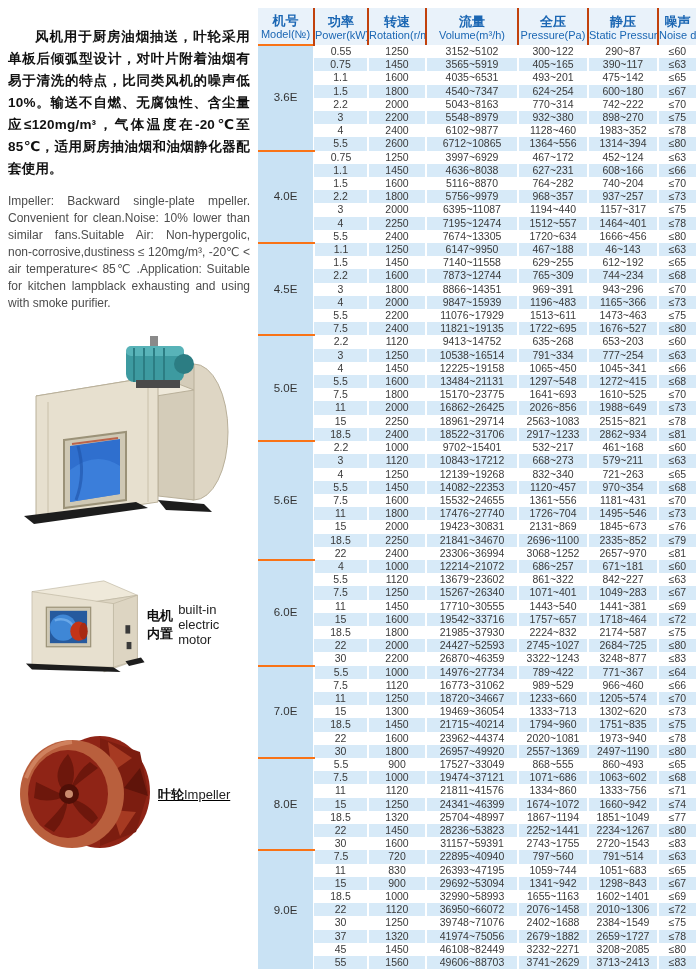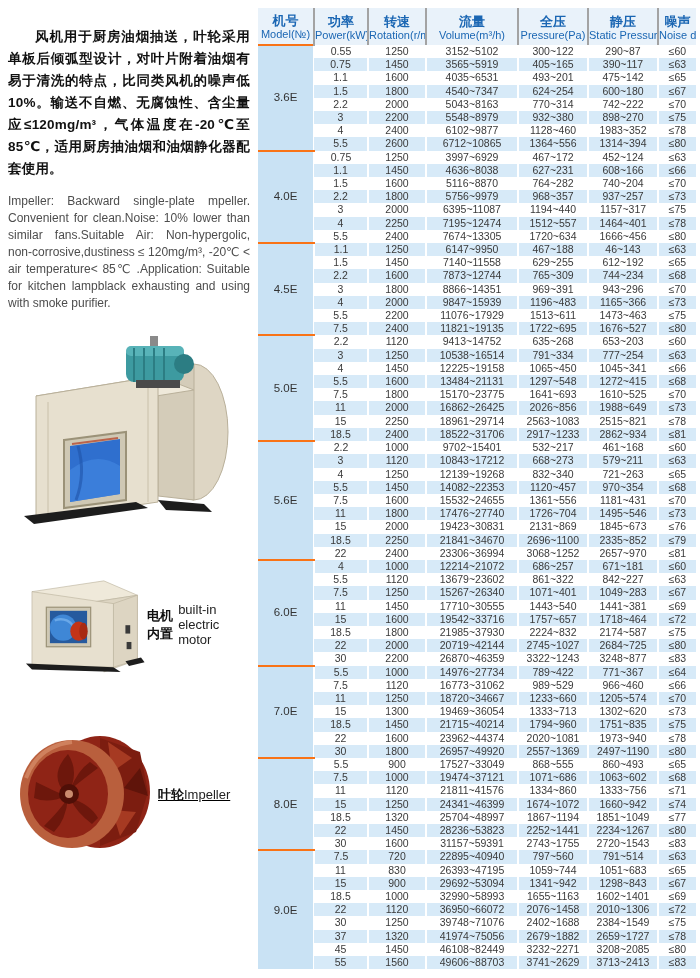--- a/index.html
+++ b/index.html
@@ -27,21 +27,21 @@
   .caption-en{font-size:13px;color:#222;}
 
   
   .table-panel{position:absolute;left:258px;top:8px;width:440px;height:966px;}
   table.spec{width:438px;border-collapse:collapse;table-layout:fixed;}
   col.c-model{width:56px;}  col.c-power{width:54px;}
   col.c-speed{width:58px;}  col.c-volume{width:92px;}
   col.c-press{width:70px;}  col.c-static{width:70px;}
   col.c-noise{width:38px;}
   thead th{background:var(--header-bg,#e9f2fa);height:37px;vertical-align:middle;
-    border-left:2px solid #a3a3a3;padding:2px 0;}
+    border-left:2px solid #c2410c;padding:2px 0;}
   thead th:first-child{border-left:none;}
   .h-zh{display:block;font-size:13px;font-weight:700;color:var(--accent-blue,#1a66b3);line-height:17px;}
   .h-en{display:block;font-size:11px;font-weight:400;color:var(--accent-blue,#1a66b3);line-height:11px;
     white-space:nowrap;overflow:hidden;}
   tbody td{height:13.2px;line-height:13.2px;font-size:10.5px;color:#3a3a3a;
     text-align:center;border-left:2px solid #fff;white-space:nowrap;overflow:hidden;padding:0;}
   tbody td:first-child{border-left:none;}
   tbody tr.alt td{background:var(--row-alt,#d7eaf8);}
   tbody tr td{background:#ffffff;}
   tbody td.model-cell{background:var(--model-bg,#c9e2f4) !important;
@@ -556,21 +556,21 @@
             <td>18.5</td>
             <td>1800</td>
             <td>21985~37930</td>
             <td>2224~832</td>
             <td>2174~587</td>
             <td>≤75</td>
           </tr>
           <tr class="alt">
             <td>22</td>
             <td>2000</td>
-            <td>20719~42144</td>
+            <td>24427~52593</td>
             <td>2745~1027</td>
             <td>2684~725</td>
             <td>≤80</td>
           </tr>
           <tr>
             <td>30</td>
             <td>2200</td>
             <td>26870~46359</td>
             <td>3322~1243</td>
             <td>3248~877</td>

